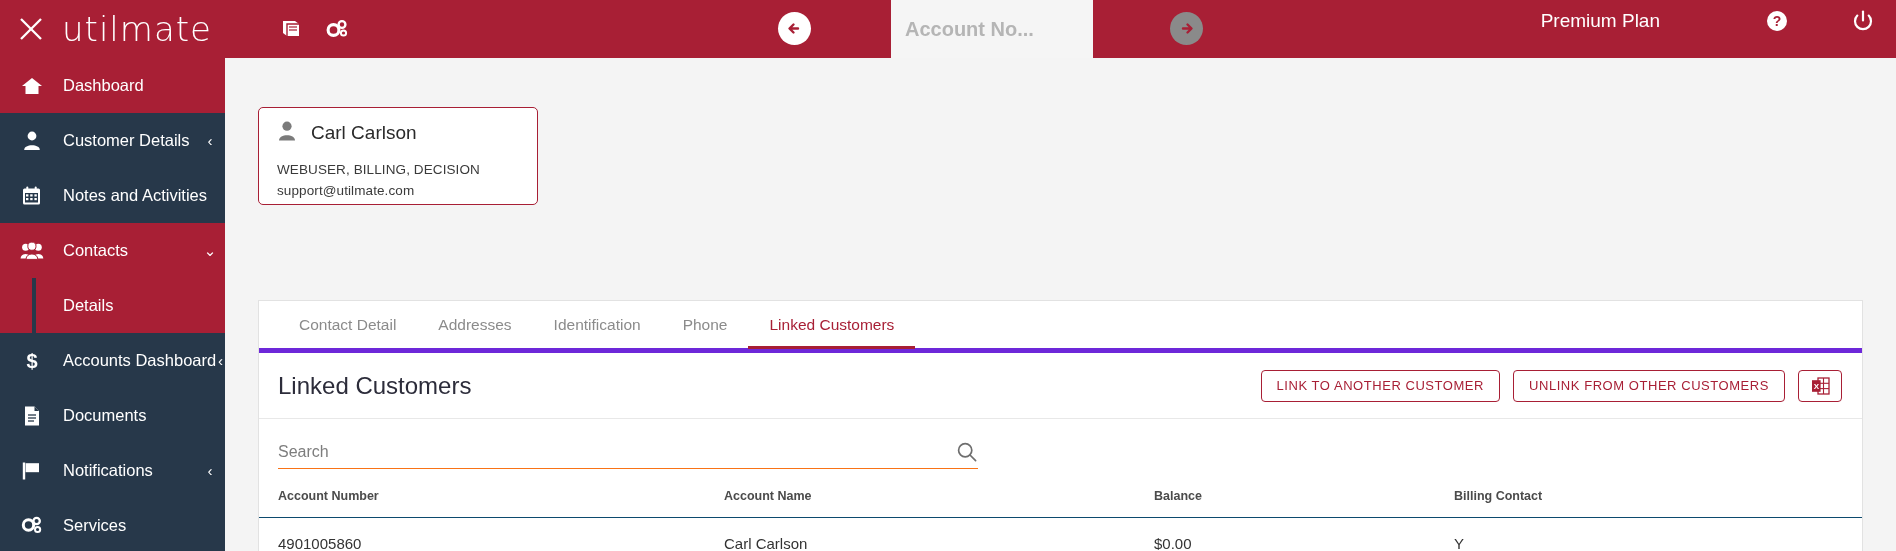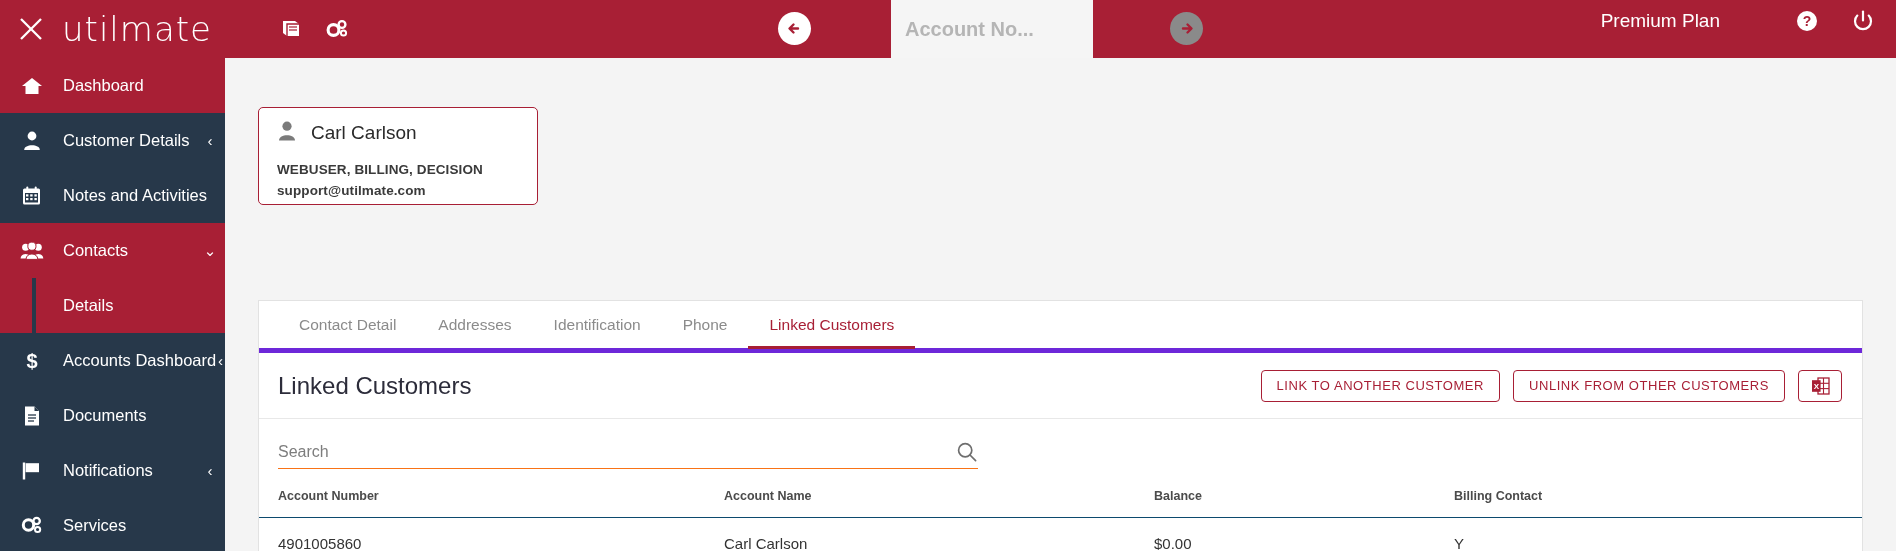--- a/index.html
+++ b/index.html
@@ -48,21 +48,21 @@
   }
   .search-wrap input {
     flex: 1; border: none; outline: none; background: transparent;
     font-family: "Liberation Sans", sans-serif;
     font-size: 20px; font-weight: bold; color: #444;
   }
   .search-wrap input::placeholder { color: #b5b5b5; font-weight: bold; }
 
   .tb-right {
     position: absolute; right: 0; top: 0; height: 42px;
-    display: flex; align-items: center; padding-right: 22px;
+    display: flex; align-items: center; padding-right: 22px; gap: 30px;
   }
   .plan-label {
     color: #fff; font-size: 19px; margin-right: 42px; white-space: nowrap;
   }
   .rt-icon { margin-left: 34px; cursor: pointer; display:flex; align-items:center; }
 
   
   .sidebar {
     position: absolute; top: 58px; left: 0;
     width: 225px; height: 493px;
@@ -105,21 +105,21 @@
   .cust-card {
     position: absolute; left: 33px; top: 49px;
     width: 280px; height: 98px;
     background: #ffffff;
     border: 1px solid #a81f35;
     border-radius: 5px;
     padding: 12px 18px;
   }
   .cc-top { display: flex; align-items: center; gap: 14px; }
   .cc-name { font-size: 19px; color: #2a2a2a; }
-  .cc-line { font-size: 13.5px; color: #3a3a3a; margin-top: 6px; letter-spacing: .1px; font-weight: bold; }
+  .cc-line { font-size: 13.5px; color: #3a3a3a; margin-top: 6px; letter-spacing: .1px; }
 
   .panel {
     position: absolute; left: 33px; top: 242px;
     width: 1605px;
     background: #ffffff;
     border: 1px solid #e2e2e2;
   }
 
   .tabrow {
     height: 52px; display: flex; align-items: flex-end;

